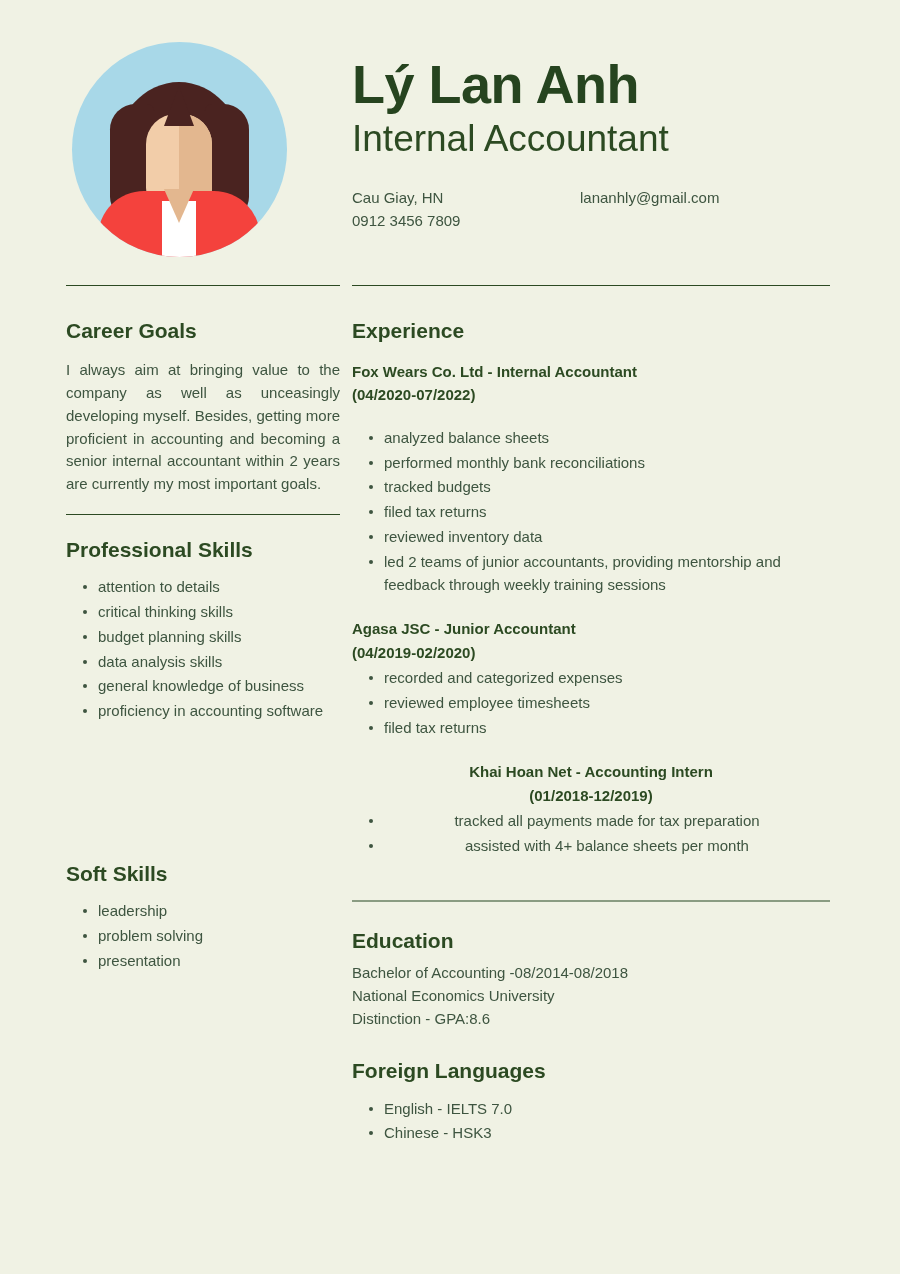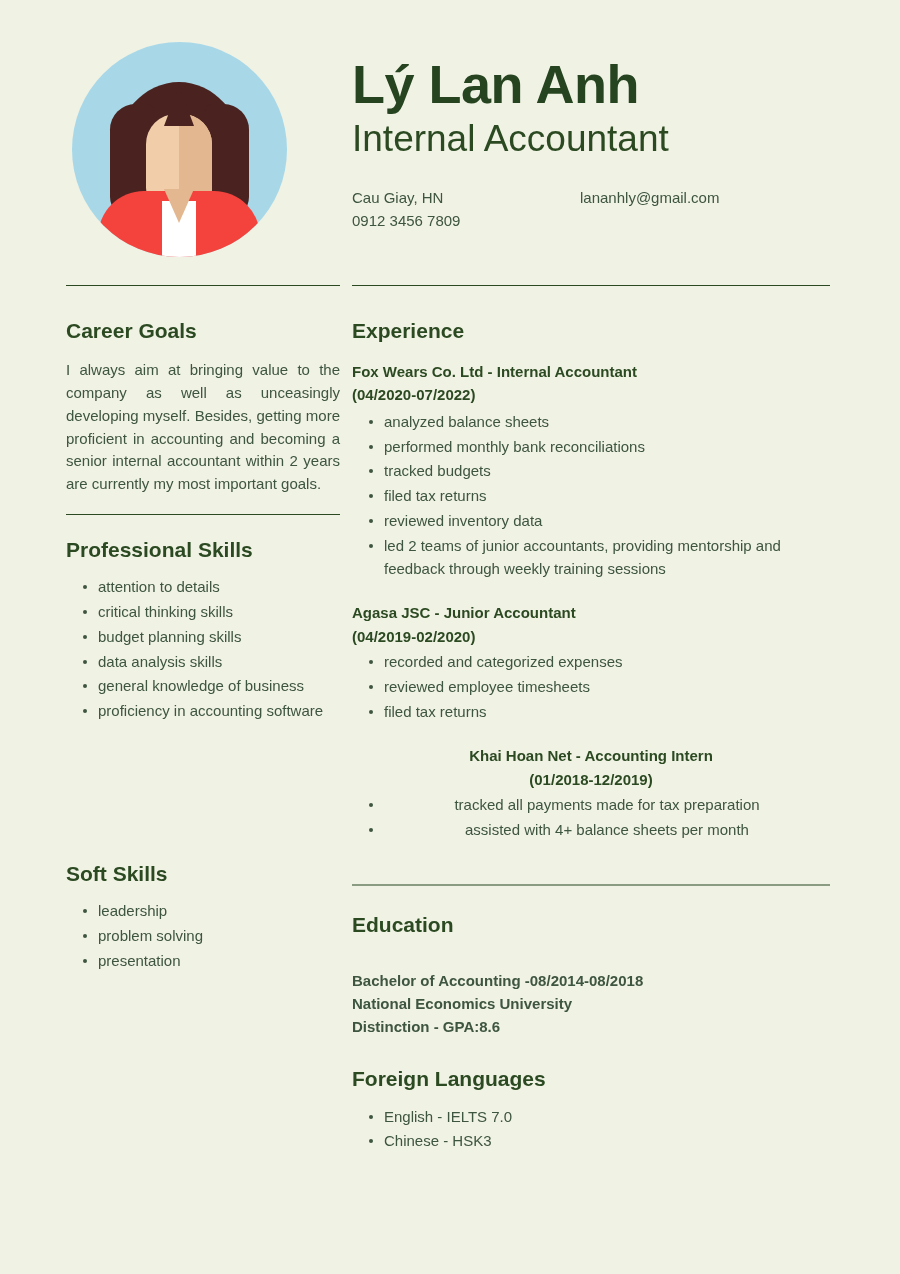--- a/index.html
+++ b/index.html
@@ -276,21 +276,21 @@
     <div class="right-col">
       <div class="right-inner">
 
         <h2 class="section" style="margin-top:32px;">Experience</h2>
 
         <div style="margin-top:18px;">
 
           <div class="job-block">
             <div class="job-title">Fox Wears Co. Ltd - Internal Accountant</div>
             <div class="job-title">(04/2020-07/2022)</div>
-            <ul class="bullets" style="margin-top:5px;">
+            <ul class="bullets" style="margin-top:21px;">
               <li>analyzed balance sheets</li>
               <li>performed monthly bank reconciliations</li>
               <li>tracked budgets</li>
               <li>filed tax returns</li>
               <li>reviewed inventory data</li>
               <li>led 2 teams of junior accountants, providing mentorship and feedback through weekly training sessions</li>
             </ul>
           </div>
 
           <div class="job-block">
@@ -313,21 +313,21 @@
           </div>
 
         </div>
 
         <div style="margin-top:42px;">
           <hr class="rule-soft">
         </div>
 
         <h2 class="section" style="margin-top:26px;">Education</h2>
 
-        <div style="margin-top:32px;font-weight:bold;">
+        <div style="margin-top:8px;">
           <div class="edu-line">Bachelor of Accounting -08/2014-08/2018</div>
           <div class="edu-line">National Economics University</div>
           <div class="edu-line">Distinction - GPA:8.6</div>
         </div>
 
         <h2 class="section" style="margin-top:28px;">Foreign Languages</h2>
 
         <ul class="bullets" style="margin-top:14px;">
           <li>English - IELTS 7.0</li>
           <li>Chinese - HSK3</li>

